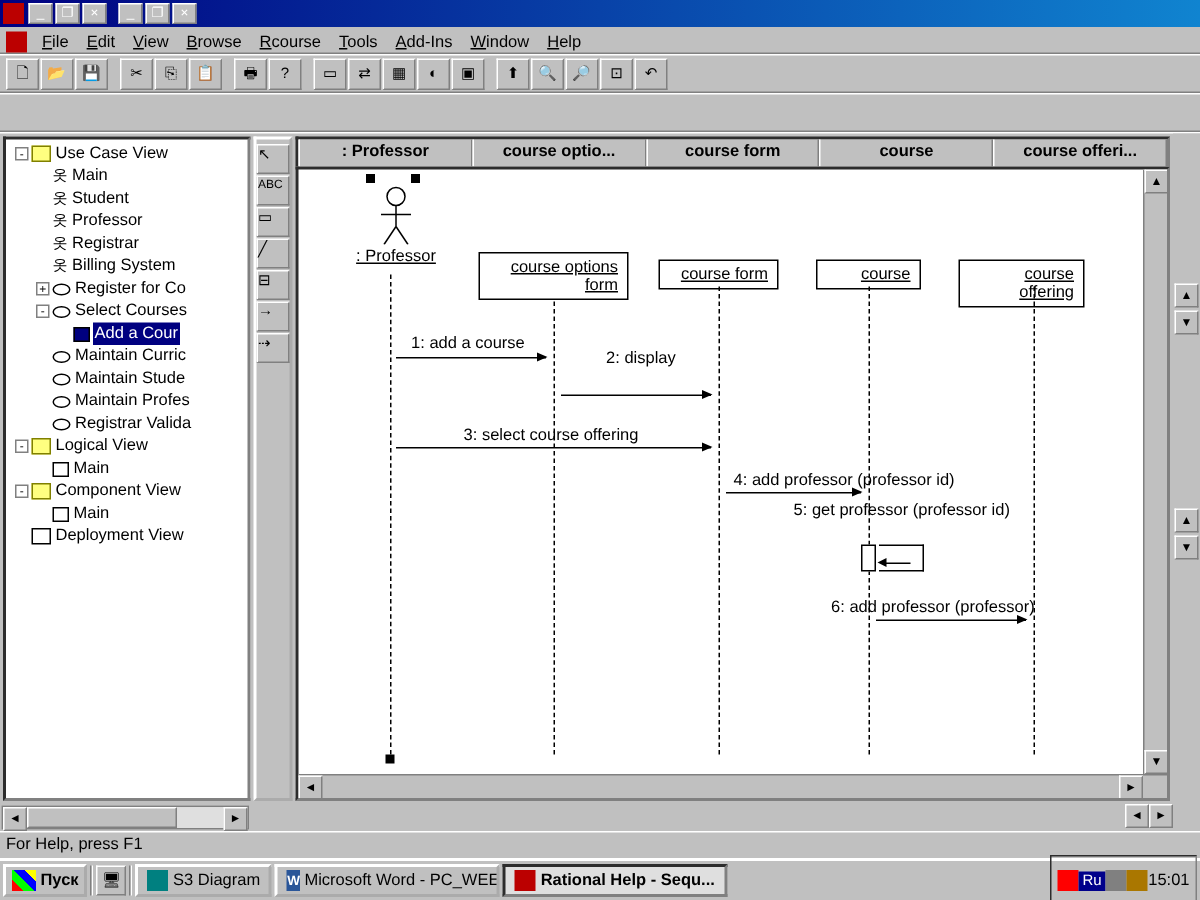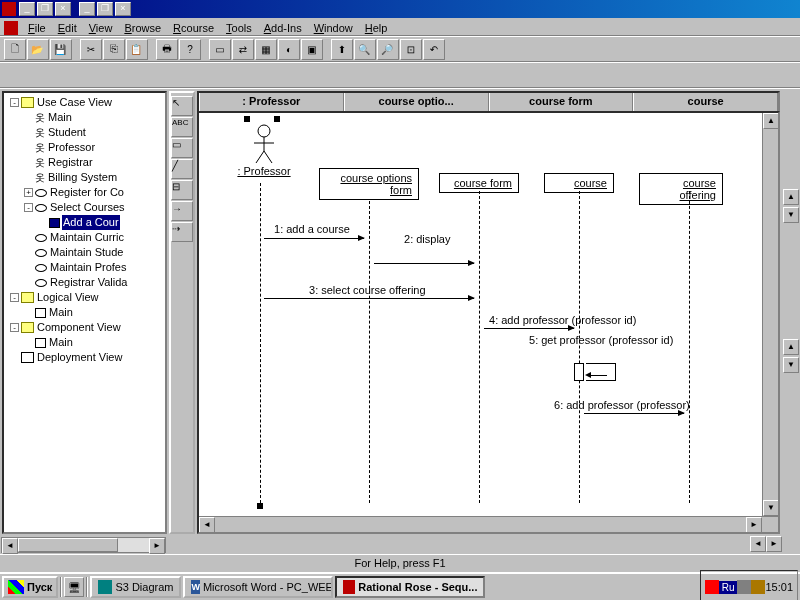--- a/index.html
+++ b/index.html
@@ -55,21 +55,21 @@
 .actor-fig { position:absolute; text-align:center; }
 .actor-fig svg { display:block; margin:0 auto; }
 .actor-fig .lbl { text-decoration:underline; margin-top:2px; }
 .msg-arrow { position:absolute; height:1px; background:#000; }
 .msg-arrow::after { content:""; position:absolute; right:-1px; top:-3px; border-left:7px solid #000; border-top:3px solid transparent; border-bottom:3px solid transparent; }
 .msg-label { position:absolute; font-size:11px; white-space:nowrap; }
 .activation { position:absolute; width:10px; background:#fff; border:1px solid #000; }
 .endmark { position:absolute; width:6px; height:6px; background:#000; }
 
 
-.statusbar { height: 18px; background:#c0c0c0; border-top:1px solid #fff; padding:2px 4px; font-size:11px;text-align:center; }
+.statusbar { height: 18px; background:#c0c0c0; border-top:1px solid #fff; padding:2px 4px; font-size:11px; }
 
 
 .hscroll-row { height:18px; display:flex; background:#c0c0c0; }
 .hscroll { height:16px; background:#dfdfdf; border:1px solid #808080; position:relative; margin:1px; }
 .hscroll .thumb { position:absolute; height:14px; background:#c0c0c0; border:1px solid; border-color:#fff #808080 #808080 #fff; }
 
 
 .taskbar { position:absolute; left:0; right:0; bottom:0; height:28px; background:#c0c0c0; border-top:2px solid #fff; display:flex; align-items:center; padding:2px; gap:2px; }
 .start-btn { height:22px; padding:0 4px; border:2px outset #fff; background:#c0c0c0; font-weight:bold; display:flex; align-items:center; gap:3px; }
 .start-btn .winlogo { width:16px; height:14px; background:linear-gradient(45deg,#f00 25%,#0f0 25% 50%,#00f 50% 75%,#ff0 75%); }
@@ -265,20 +265,21 @@
     <div class="tbtn">→</div>
     <div class="tbtn">⇢</div>
   </div>
 
   <div class="diagram-wrap">
     <div class="col-headers">
       <div class="col-header">: Professor</div>
       <div class="col-header">course optio...</div>
       <div class="col-header">course form</div>
       <div class="col-header">course</div>
+      <div class="col-header">course offeri...</div>
     </div>
     <div class="diagram">
 
       <div class="actor-fig" style="left:30px;top:10px;width:70px">
         <svg width="30" height="40">
           <circle cx="15" cy="8" r="6" stroke="#000" fill="none"></circle>
           <line x1="15" y1="14" x2="15" y2="28" stroke="#000"></line>
           <line x1="5" y1="20" x2="25" y2="20" stroke="#000"></line>
           <line x1="15" y1="28" x2="7" y2="40" stroke="#000"></line>
           <line x1="15" y1="28" x2="23" y2="40" stroke="#000"></line>
@@ -370,21 +371,21 @@
   <div class="task-btn">
     <span style="width:14px;height:14px;background:#008080"></span>
     <span>S3 Diagram</span>
   </div>
   <div class="task-btn">
     <span style="width:14px;height:14px;background:#2a5699;color:#fff;font-weight:bold;text-align:center;font-size:9px;line-height:14px">W</span>
     <span>Microsoft Word - PC_WEE...</span>
   </div>
   <div class="task-btn active">
     <span style="width:14px;height:14px;background:#b00"></span>
-    <span>Rational Rose - Sequ...</span>
+    <span>Rational Help - Sequ...</span>
   </div>
   <div class="tray">
     <div class="tray-icon" style="background:#ff0000"></div>
     <div style="background:#00008b;color:#fff;padding:1px 3px;font-size:10px">Ru</div>
     <div class="tray-icon" style="background:#808080"></div>
     <div class="tray-icon" style="background:#aa7700"></div>
     <span class="clock">15:01</span>
   </div>
 </div>
 

